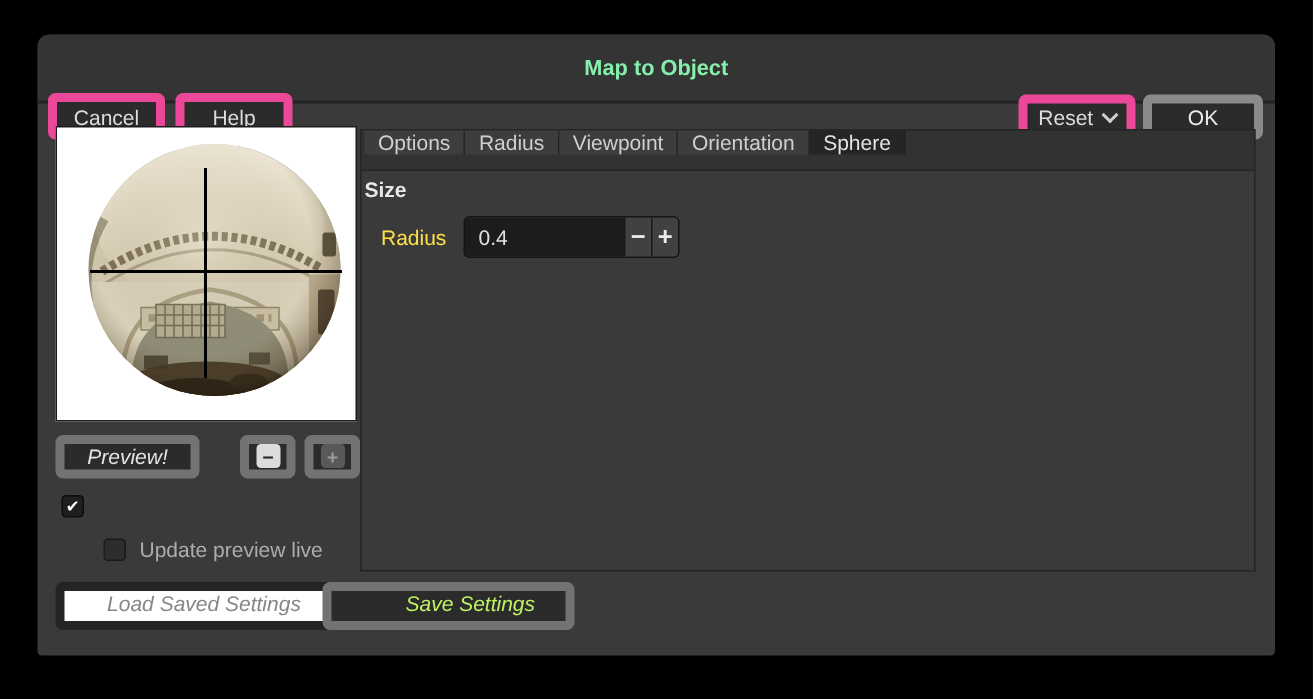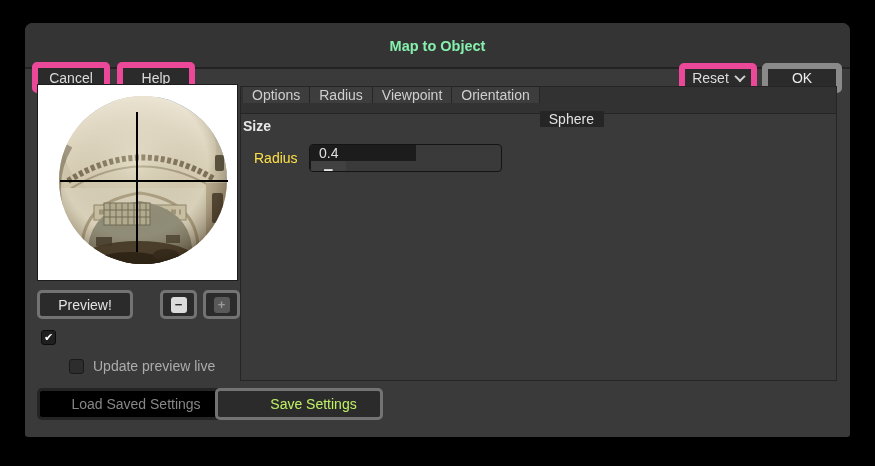--- a/index.html
+++ b/index.html
@@ -37,23 +37,24 @@
   .chev {
     width: 8px; height: 8px; border-right: 2px solid #cfcfcf; border-bottom: 2px solid #cfcfcf;
     transform: rotate(45deg) translate(-1px,-1px); display: inline-block;
   }
   
   #preview-box {
     position: absolute; left: 12px; top: 61px; width: 201px; height: 197px;
     background: #ffffff; border: 1px solid #1c1c1c;
   }
   .btn {
-    position: absolute; background: #2b2b2b; border: 3px solid #737373; border-radius: 5px;
-    color: #e3e3e3; font-size: 14px; display: flex; align-items: center; justify-content: center;
+    position: absolute; background: #2b2b2b; border: 6px solid #737373; border-radius: 5px;
+    color: #e3e3e3; font-size: 14px; display: flex; justify-content: center;
     cursor: default;
+    font-style: italic;
   }
   #btn-preview { left: 12px; top: 267px; width: 96px; height: 29px; }
   #btn-zoom-out { left: 135px; top: 267px; width: 37px; height: 29px; }
   #btn-zoom-in  { left: 178px; top: 267px; width: 37px; height: 29px; }
   .chip {
     width: 16px; height: 16px; border-radius: 3px;
     display: flex; align-items: center; justify-content: center;
     font-size: 13px; font-weight: bold; line-height: 1;
   }
   .chip.on  { background: #dcdcdc; color: #2a2a2a; }
@@ -63,44 +64,44 @@
   #row-livepreview { top: 335px; padding-left: 28px; }
   .checkbox {
     width: 15px; height: 15px; border-radius: 3px;
     display: flex; align-items: center; justify-content: center;
   }
   .checkbox.checked { background: #1f1f1f; border: 1px solid #0c0c0c; color: #ffffff; font-size: 11px; font-weight: bold; }
   .checkbox.unchecked { background: #2d2d2d; border: 1px solid #1a1a1a; }
   #row-wireframe .cblabel { color: #f2f2f2; font-weight: bold; font-size: 14px; }
   #row-livepreview .cblabel { color: #acacac; font-size: 14px; }
   
-  #btn-load { left: 12px; top: 365px; width: 198px; height: 32px; color: #868686; background: #000000; border-color: #242424; }
+  #btn-load { left: 12px; top: 365px; width: 198px; height: 32px; color: #868686; background: #ffffff; border-color: #242424; }
   #btn-save { left: 190px; top: 365px; width: 168px; height: 32px; color: #bef264; padding-left: 29px; }
   
   #notebook { position: absolute; left: 215px; top: 63px; width: 597px; height: 295px; }
   #tabstrip {
     position: absolute; left: 0; top: 0; right: 0; height: 28px;
     background: #323232; border: 1px solid #252525;
     display: flex; align-items: flex-start; padding-left: 2px;
   }
   .tab {
     display: flex; align-items: center; padding: 0 9px;
     font-size: 14px; color: #cfcfcf; background: #3d3d3d;
     border-right: 1px solid #252525; cursor: default;
   }
-  .tab.active { background: #252525; color: #e2e2e2; margin-top: 24px; }
+  .tab.active { background: #252525; color: #e2e2e2; }
   #tabcontent {
     position: absolute; left: 0; top: 28px; right: 0; bottom: 0;
     border: 1px solid #252525; border-top: none; padding-left: 31px;
   }
   #size-label { position: absolute; left: 2px; top: 4px; font-weight: bold; font-size: 14px; color: #e8e8e8; }
   #radius-label { position: absolute; left: 13px; top: 30px; height: 28px; display: flex; align-items: center; font-size: 14px; color: #fde047; }
   #radius-spin {
-    position: absolute; left: 68px; top: 30px; width: 193px; height: 28px;
-    display: flex; border: 1px solid #141414; border-radius: 4px; overflow: hidden; flex-direction: column;
+    position: absolute; left: 68px; top: 30px; width: 144px; height: 28px;
+    display: flex; border: 1px solid #141414; border-radius: 4px; overflow: hidden;
   }
   #radius-entry {
     width: 106px; height: 100%; background: #1c1c1c; border: none; outline: none;
     color: #e0e0e0; font-size: 14px; padding: 0 0 0 9px;
     font-family: "Liberation Sans", "DejaVu Sans", sans-serif;
   }
   .spinbtn {
     width: 36px; background: #414141; color: #eaeaea; font-size: 17px; font-weight: bold;
     display: flex; align-items: center; justify-content: center;
     border-left: 1px solid #191919; cursor: default;

